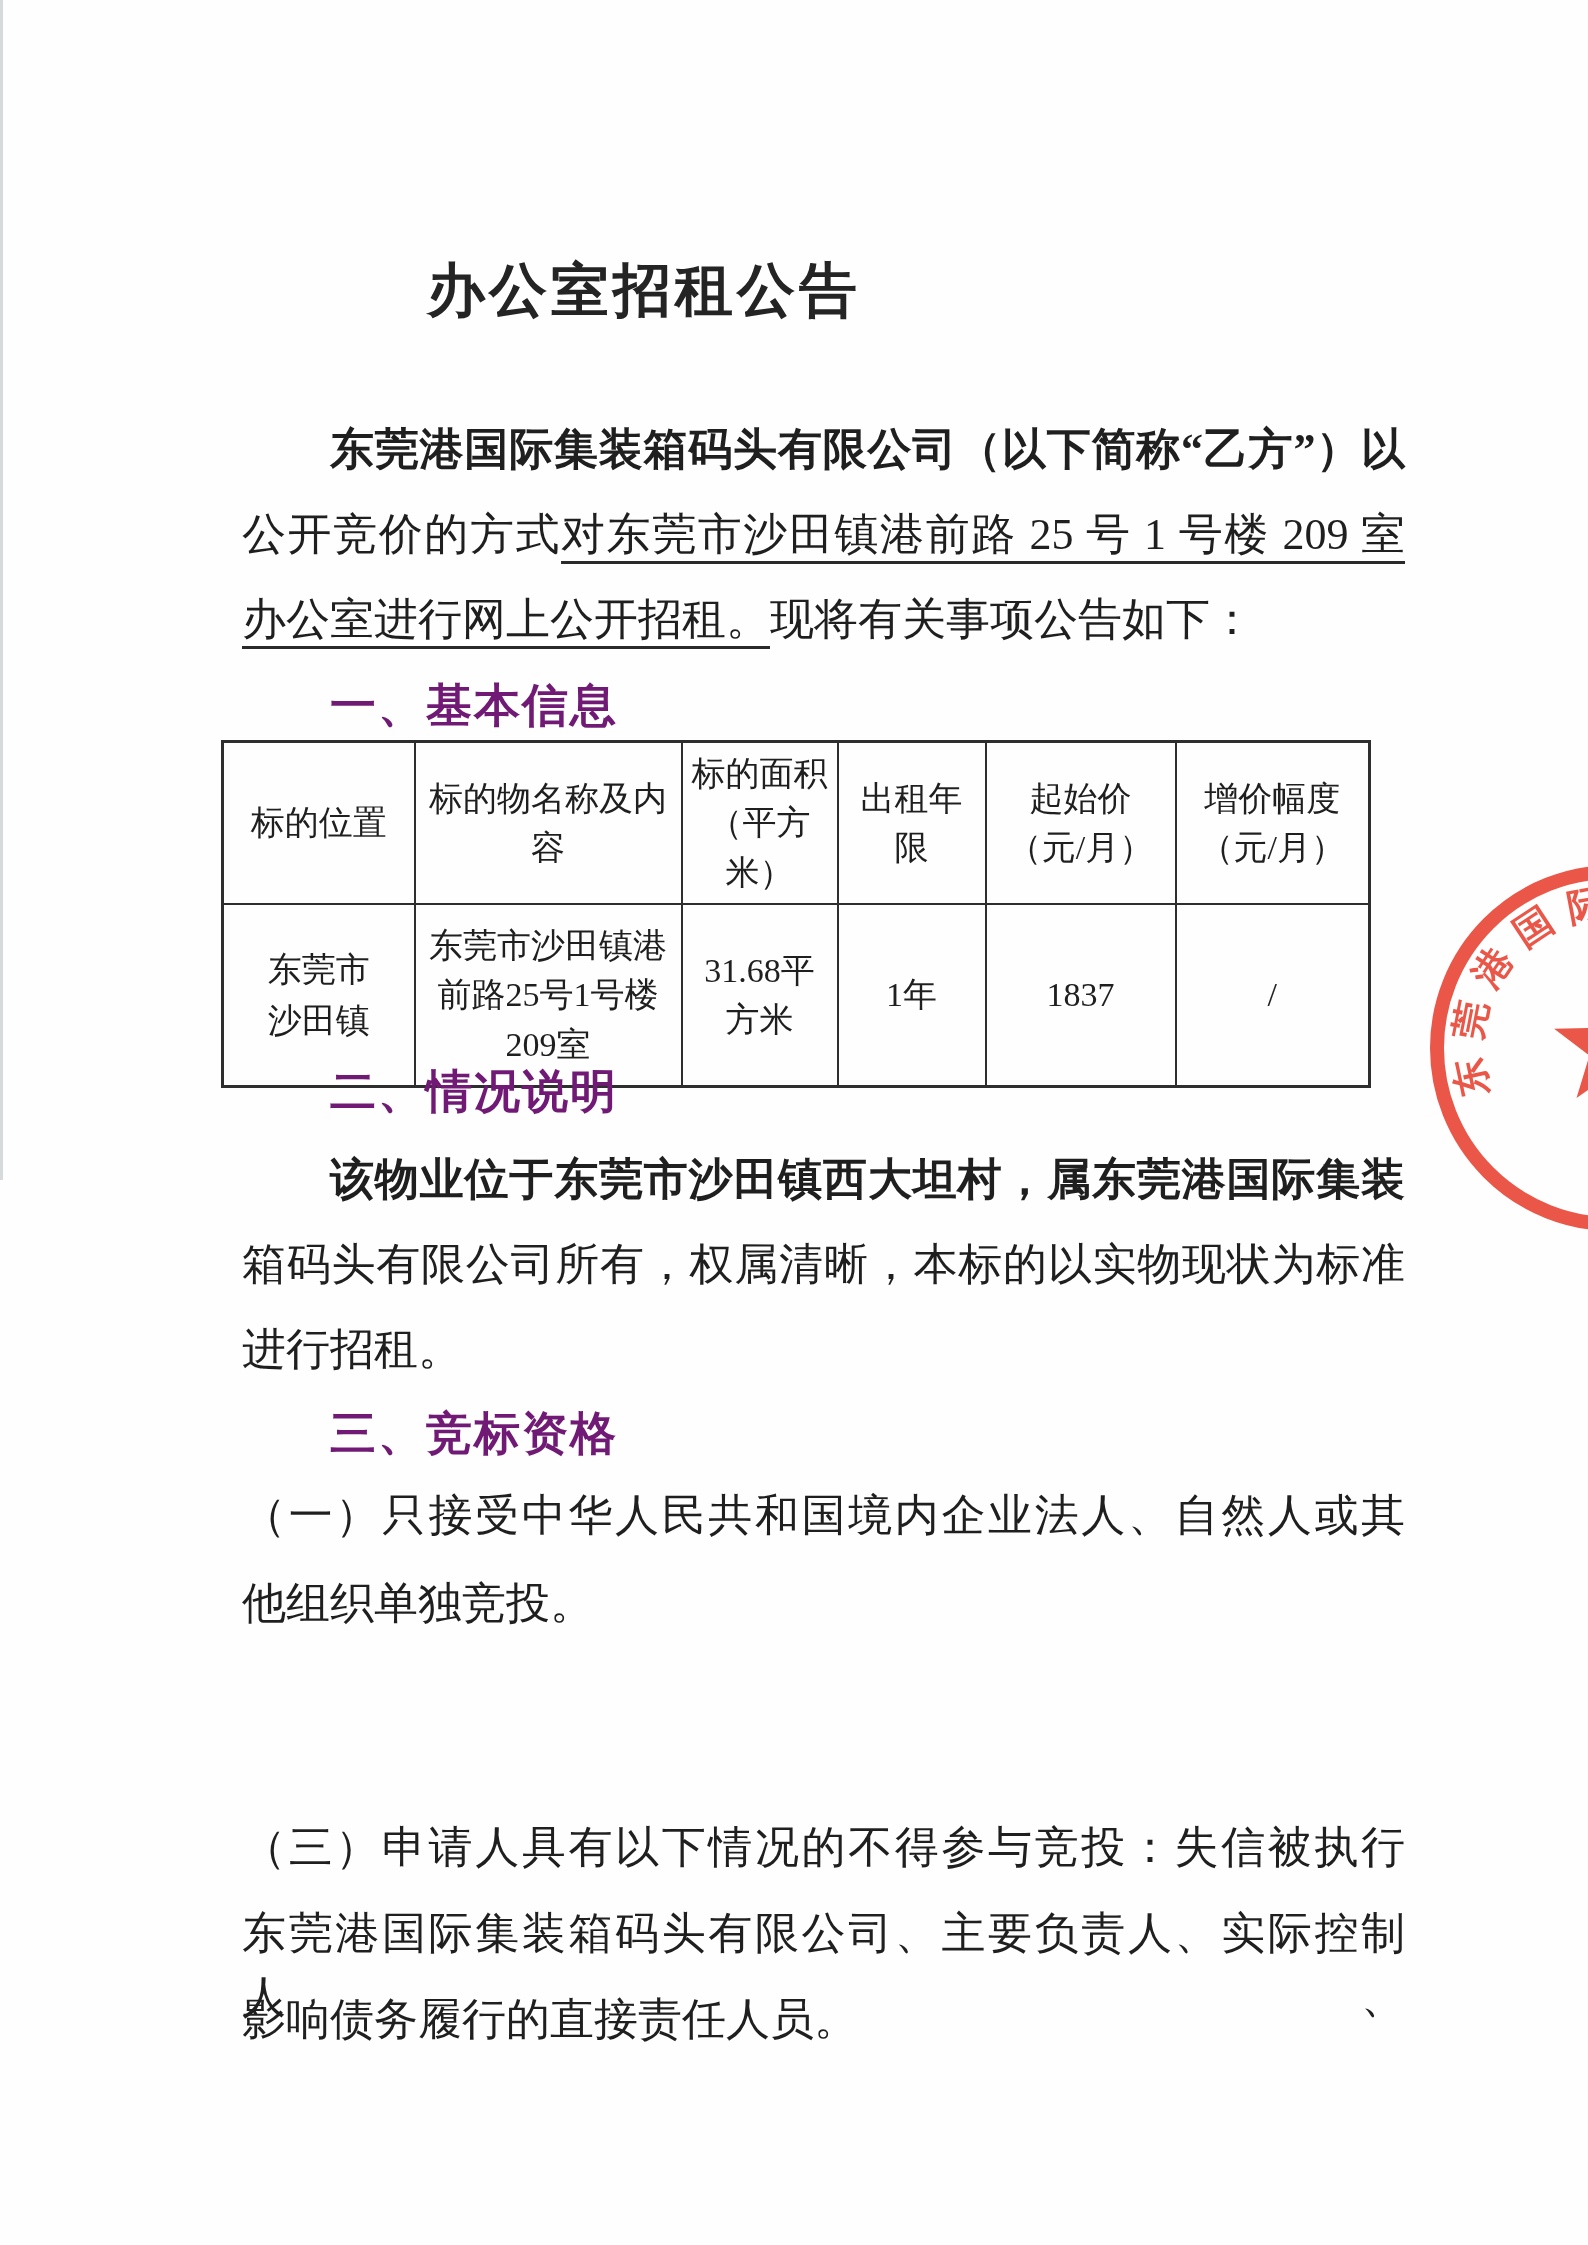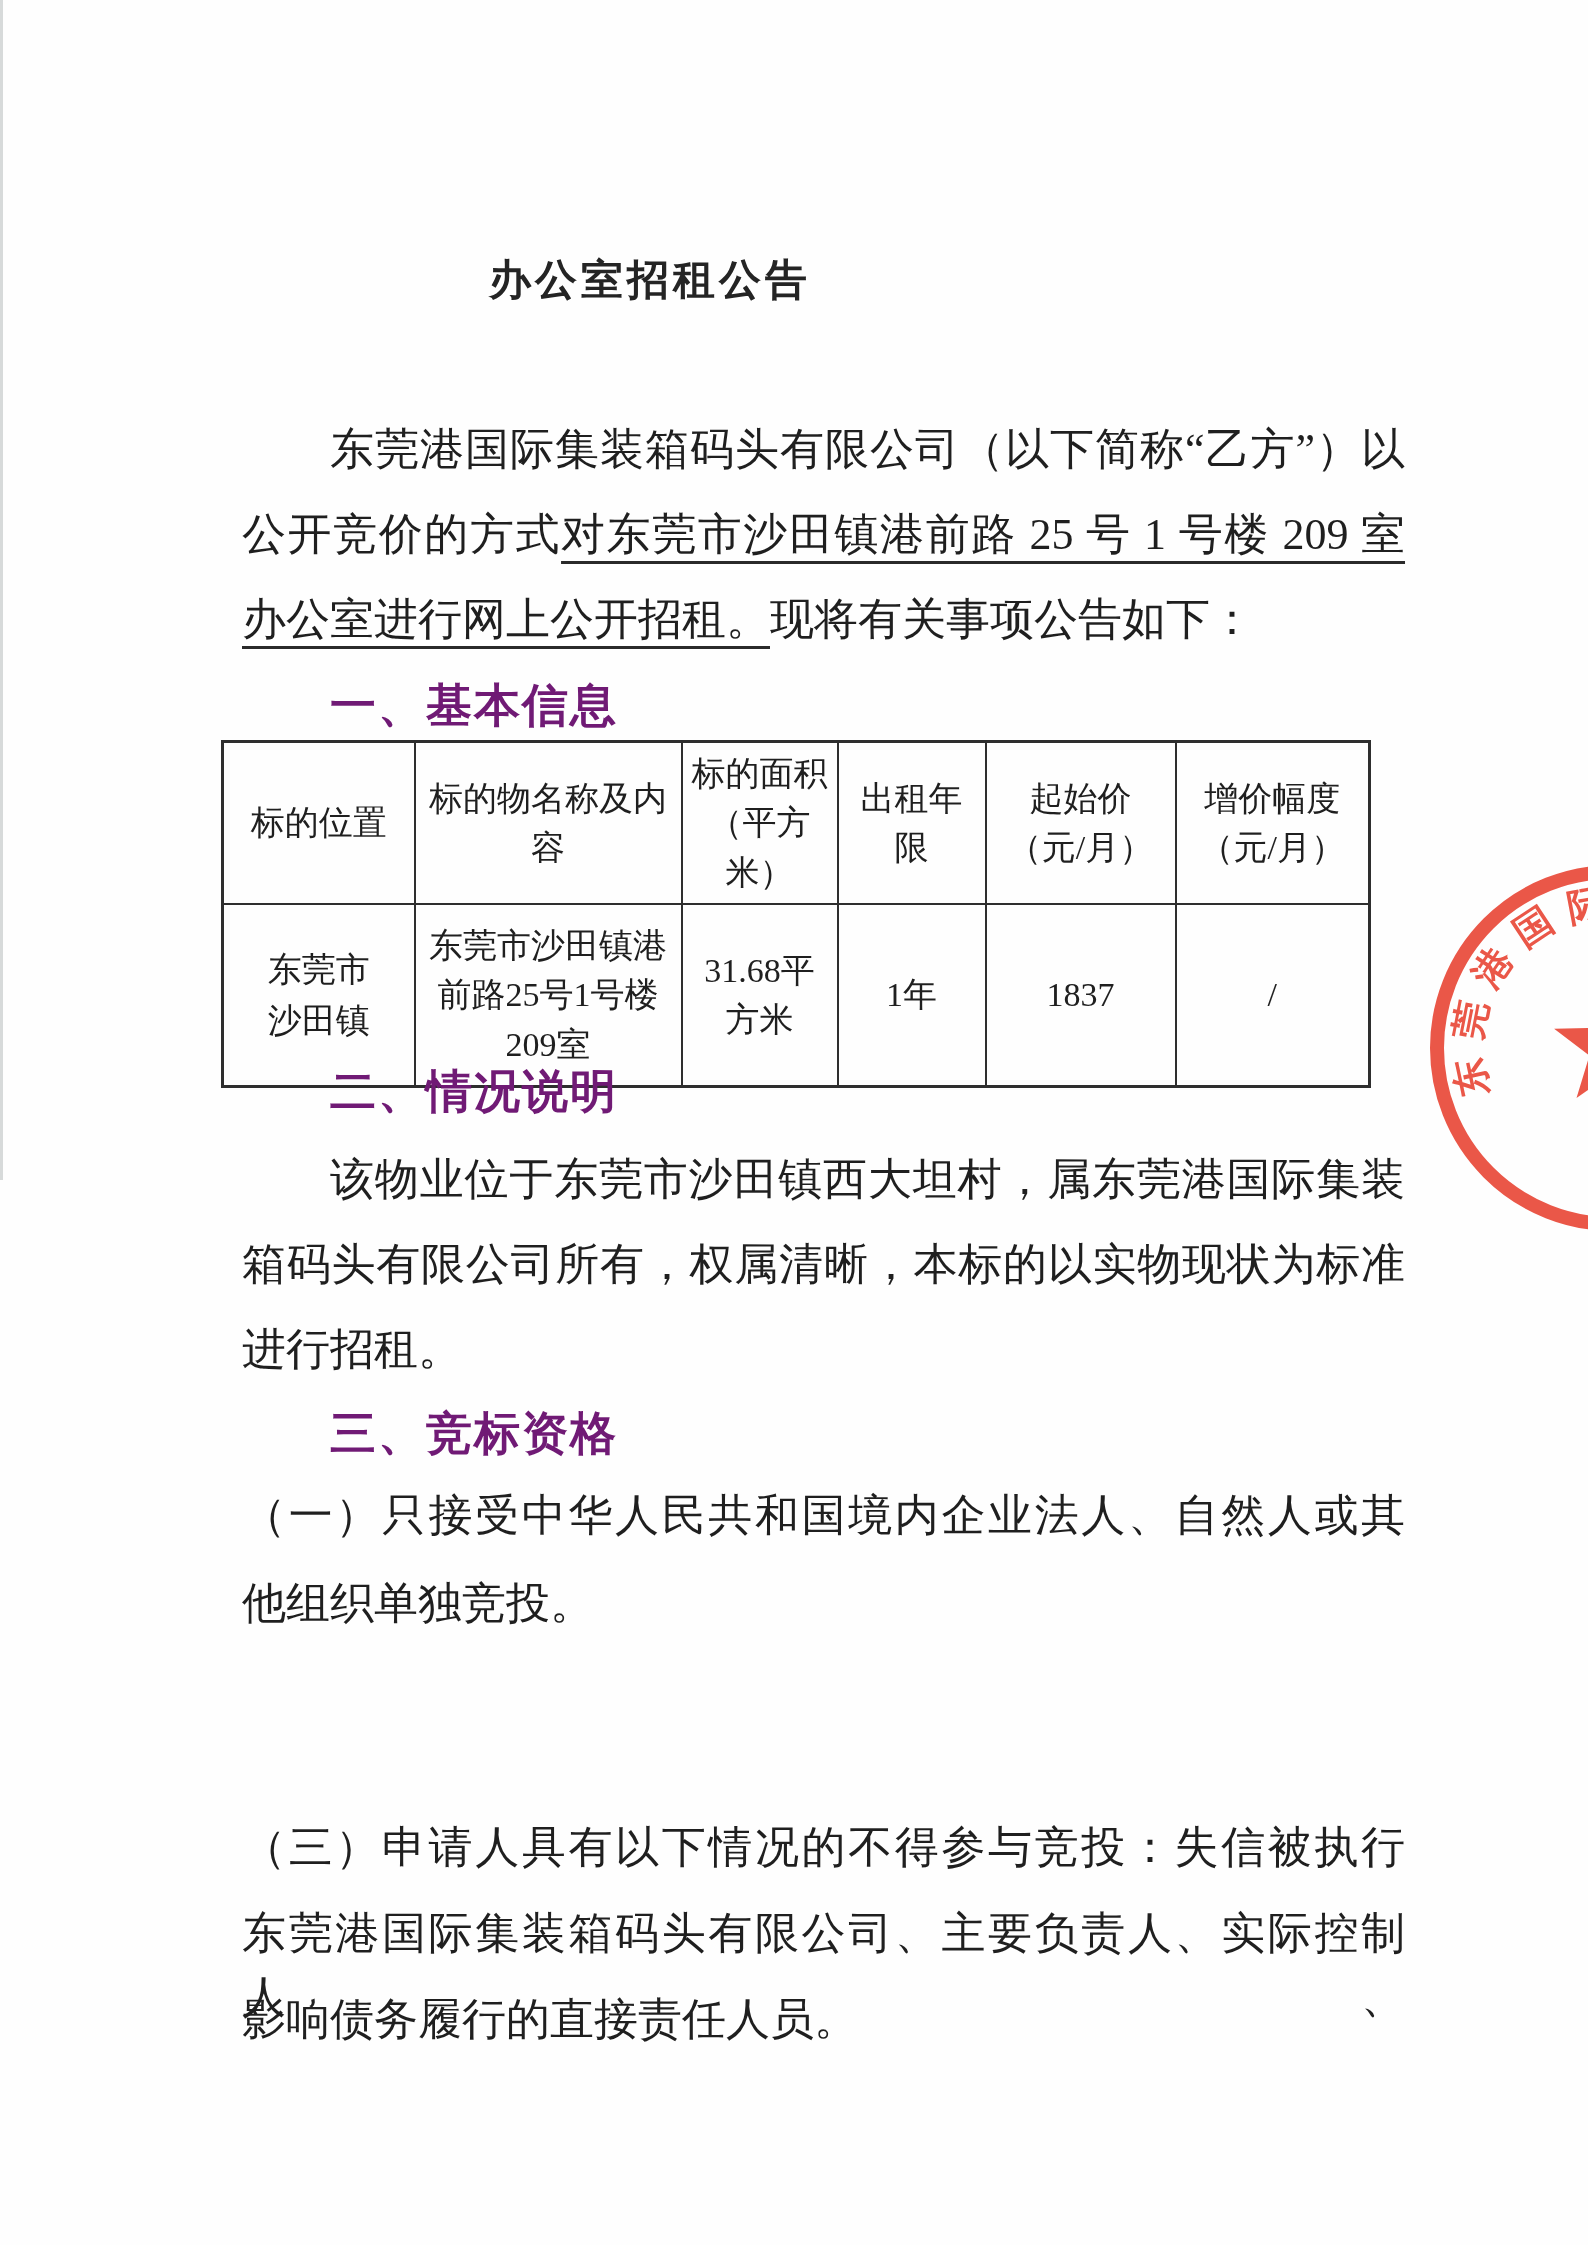--- a/index.html
+++ b/index.html
@@ -8,31 +8,30 @@
     background:#ffffff;
     position:relative;
     overflow:hidden;
     font-family:"Liberation Serif", serif;
     color:#212121;
   }
   .page{position:absolute;inset:0;background:#fefefe;overflow:hidden;}
   .scan-edge{position:absolute;left:0;top:0;width:3px;height:1180px;background:#b7bcbc;opacity:.55;}
   .doc-title{
     position:absolute;left:0;top:252px;width:1288px;
-    text-align:center;font-size:42px;font-weight:bold;letter-spacing:4px;
+    text-align:center;font-size:58px;font-weight:bold;letter-spacing:4px;
     color:#242424;
-    margin-left:6px;
   }
   .line{
     position:absolute;left:242px;width:1163px;height:64px;
     font-size:44px;line-height:64px;color:#1f1f1f;
     white-space:normal;
   }
   .just{text-align:justify;text-align-last:justify;}
-  .indent{padding-left:88px;width:1075px;}
+  .indent{padding-left:88px;width:1075px;font-weight:bold;}
   .u{
     text-decoration:underline;
     text-underline-offset:12px;
     text-decoration-thickness:3px;
     text-decoration-color:#2a2a2a;
   }
   .sec-heading{
     position:absolute;left:330px;height:60px;
     font-family:Liberation Serif, serif;
     font-size:46px;font-weight:bold;line-height:60px;color:#701a75;

